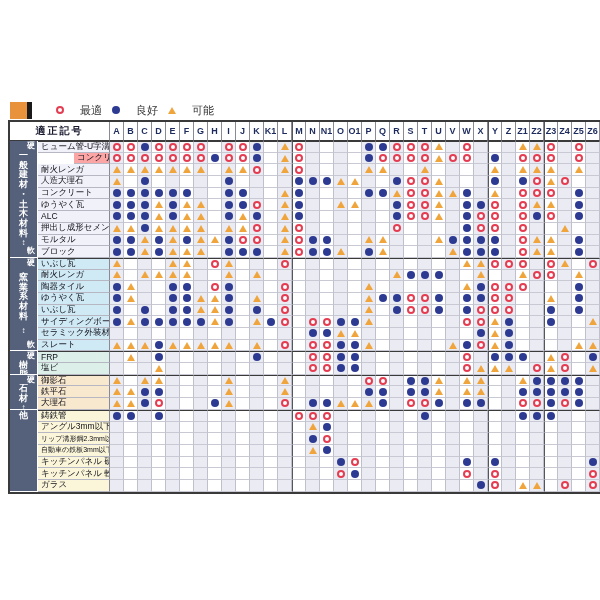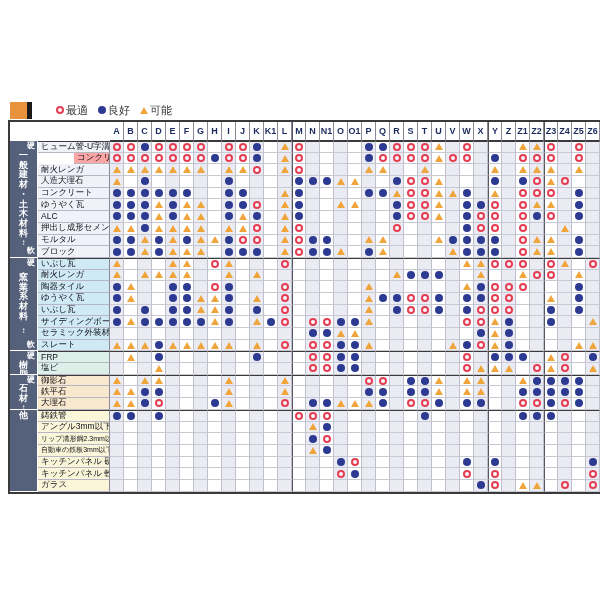--- a/index.html
+++ b/index.html
@@ -7,21 +7,21 @@
     width:600px;height:600px;position:relative;background:#ffffff;
     font-family:"Liberation Sans","DejaVu Sans",sans-serif;
     -webkit-font-smoothing:antialiased;
   }
   
   #titlebar{position:absolute;left:10px;top:100px;height:20px;display:flex;align-items:center;}
   .title-icon{width:17px;height:17px;background:#e8923c;display:inline-block;}
   .title-icon-bar{width:5px;height:17px;background:#1a1a1a;display:inline-block;margin-right:10px;}
   .title-text{font-size:13px;font-weight:bold;color:#15162b;letter-spacing:1px;white-space:nowrap;}
   #legend{display:flex;align-items:center;margin-left:14px;gap:10px;}
-  .legend-item{display:flex;align-items:center;gap:2px;font-size:11px;color:#333;white-space:nowrap;}
+  .legend-item{display:flex;align-items:center;gap:16px;font-size:11px;color:#333;white-space:nowrap;}
   .sym-O{width:8px;height:8px;border:2px solid #e43d52;border-radius:50%;box-sizing:border-box;background:#fff;}
   .sym-G{width:8px;height:8px;border-radius:50%;background:#2c3a92;}
   .sym-T{width:0;height:0;border-left:4px solid transparent;border-right:4px solid transparent;border-bottom:7px solid #f0a53c;}
   
   #sheet{
     position:absolute;left:8px;top:120px;
     display:grid;
     grid-template-columns:28px 72px repeat(35,14px);
     grid-template-rows:19px repeat(30,11.7px);
     border:2px solid #3a3a3a;
@@ -72,20 +72,21 @@
         <span>良好</span>
       </span>
       <span class="legend-item">
         <span class="sym-T"></span>
         <span>可能</span>
       </span>
     </span>
 </div>
 
 <div id="sheet">
+    <div class="hcell corner" style="grid-area: 1 / 1 / auto / span 2;">適正記号</div>
     <div class="hcell" style="grid-area: 1 / 3;">A</div>
     <div class="hcell" style="grid-area: 1 / 4;">B</div>
     <div class="hcell" style="grid-area: 1 / 5;">C</div>
     <div class="hcell" style="grid-area: 1 / 6;">D</div>
     <div class="hcell" style="grid-area: 1 / 7;">E</div>
     <div class="hcell" style="grid-area: 1 / 8;">F</div>
     <div class="hcell" style="grid-area: 1 / 9;">G</div>
     <div class="hcell" style="grid-area: 1 / 10;">H</div>
     <div class="hcell" style="grid-area: 1 / 11;">I</div>
     <div class="hcell" style="grid-area: 1 / 12;">J</div>

